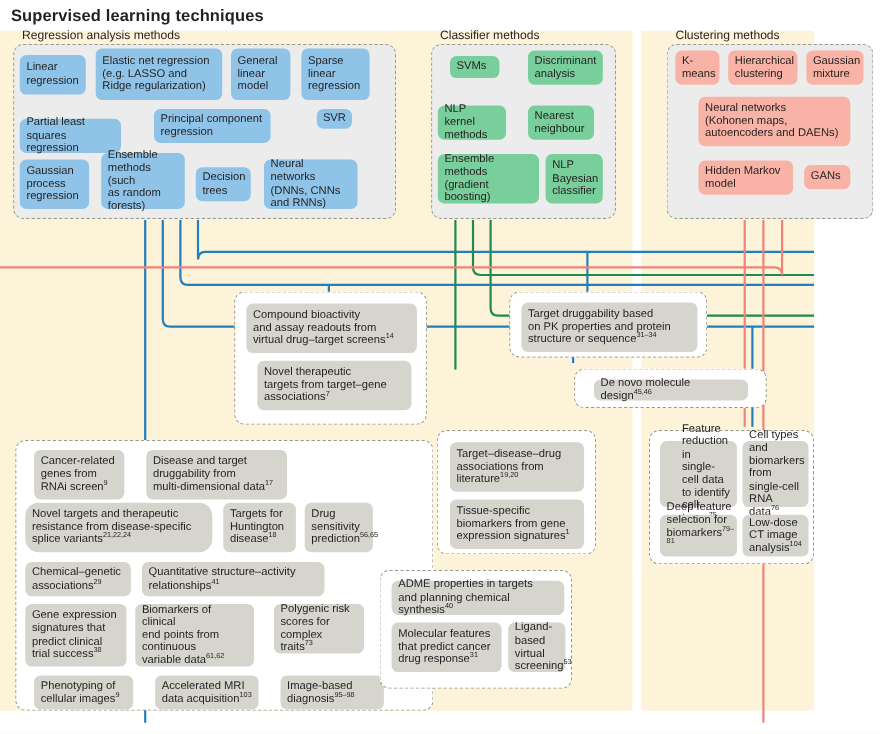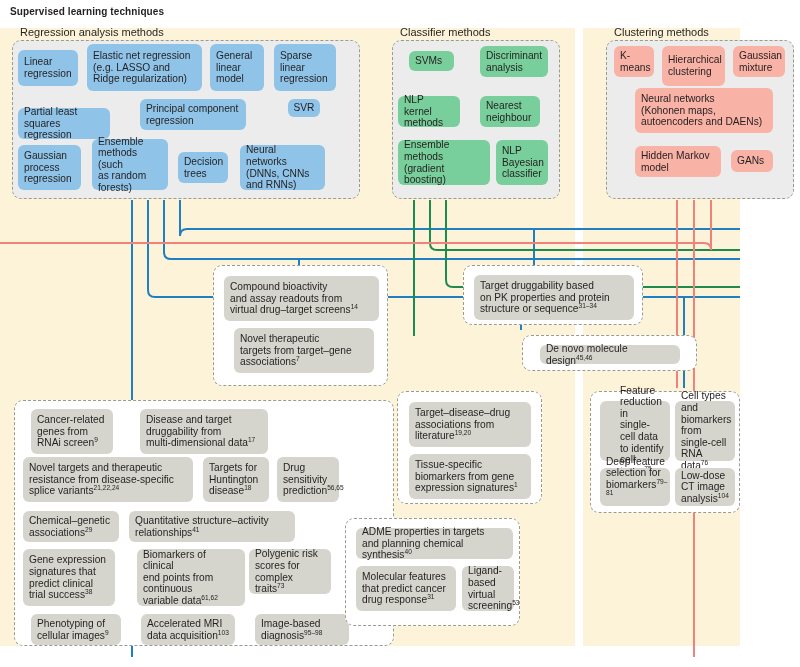--- a/index.html
+++ b/index.html
@@ -12,21 +12,21 @@
     overflow:hidden;
   }
   #root { position:absolute; inset:0; }
 
   
   .panel { position:absolute; background:#fdf3d8; }
   .panel.supervised { left:0; top:28px; width:575px; height:618px; }
   .panel.unsupervised { left:583px; top:28px; width:157px; height:618px; }
 
   .section-title {
-    position:absolute; font-size:10px; font-weight:bold;
+    position:absolute; font-size:15px; font-weight:bold;
     letter-spacing:.1px; color:#231f20; white-space:nowrap;
   }
   .group-label {
     position:absolute; font-size:11px; color:#231f20; white-space:nowrap;
   }
 
   
   .dashed {
     position:absolute;
     border:1px dashed #9a9a8e;
@@ -116,21 +116,21 @@
       <div class="chip green" style="left: 398px; top: 140px; width: 92px; height: 45px;"><span>Ensemble
 methods (gradient
 boosting)</span></div>
       <div class="chip green" style="left: 496px; top: 140px; width: 52px; height: 45px;"><span>NLP
 Bayesian
 classifier</span></div>
     </div>
   <div id="clustering-chips">
       <div class="chip pink" style="left: 614px; top: 46px; width: 40px; height: 31px;"><span>K-
 means</span></div>
-      <div class="chip pink" style="left: 662px; top: 46px; width: 63px; height: 40px;"><span>Hierarchical
+      <div class="chip pink" style="left: 662px; top: 46px; width: 63px; height: 31px;"><span>Hierarchical
 clustering</span></div>
       <div class="chip pink" style="left: 733px; top: 46px; width: 52px; height: 31px;"><span>Gaussian
 mixture</span></div>
       <div class="chip pink" style="left: 635px; top: 88px; width: 138px; height: 45px;"><span>Neural networks
 (Kohonen maps,
 autoencoders and DAENs)</span></div>
       <div class="chip pink" style="left: 635px; top: 146px; width: 86px; height: 31px;"><span>Hidden Markov
 model</span></div>
       <div class="chip pink" style="left: 731px; top: 150px; width: 42px; height: 22px;"><span>GANs</span></div>
     </div>
@@ -193,41 +193,41 @@
 selection for
 biomarkers<sup>79–81</sup></span></div>
         <div class="chip gray" style="left: 84px; top: 76px; width: 60px; height: 38px;"><span>Low-dose
 CT image
 analysis<sup>104</sup></span></div>
       </div>
       <div class="dashed white" style="left: 14px; top: 400px; width: 380px; height: 246px;">
         <div class="chip gray" style="left: 16px; top: 8px; width: 82px; height: 45px;"><span>Cancer-related
 genes from
 RNAi screen<sup>9</sup></span></div>
-        <div class="chip gray" style="left: 118px; top: 8px; width: 128px; height: 45px; margin-left: 7px;"><span>Disease and target
+        <div class="chip gray" style="left: 118px; top: 8px; width: 128px; height: 45px;"><span>Disease and target
 druggability from
 multi-dimensional data<sup>17</sup></span></div>
-        <div class="chip gray" style="left: 8px; top: 56px; width: 170px; height: 45px;"><span>Novel targets and therapeutic
+        <div class="chip gray" style="left: 8px; top: 56px; width: 170px; height: 45px; border-radius: 12px;"><span>Novel targets and therapeutic
 resistance from disease-specific
 splice variants<sup>21,22,24</sup></span></div>
         <div class="chip gray" style="left: 188px; top: 56px; width: 66px; height: 45px;"><span>Targets for
 Huntington
 disease<sup>18</sup></span></div>
         <div class="chip gray" style="left: 262px; top: 56px; width: 62px; height: 45px;"><span>Drug
 sensitivity
 prediction<sup>56,65</sup></span></div>
         <div class="chip gray" style="left: 8px; top: 110px; width: 96px; height: 31px;"><span>Chemical–genetic
 associations<sup>29</sup></span></div>
         <div class="chip gray" style="left: 114px; top: 110px; width: 166px; height: 31px;"><span>Quantitative structure–activity
 relationships<sup>41</sup></span></div>
         <div class="chip gray" style="left: 8px; top: 148px; width: 92px; height: 57px;"><span>Gene expression
 signatures that
 predict clinical
 trial success<sup>38</sup></span></div>
-        <div class="chip gray" style="left: 122px; top: 148px; width: 108px; height: 57px;"><span>Biomarkers of clinical
+        <div class="chip gray" style="left: 108px; top: 148px; width: 108px; height: 57px;"><span>Biomarkers of clinical
 end points from
 continuous
 variable data<sup>61,62</sup></span></div>
         <div class="chip gray" style="left: 234px; top: 148px; width: 82px; height: 45px;"><span>Polygenic risk
 scores for
 complex traits<sup>73</sup></span></div>
         <div class="chip gray" style="left: 16px; top: 213px; width: 90px; height: 31px;"><span>Phenotyping of
 cellular images<sup>9</sup></span></div>
         <div class="chip gray" style="left: 126px; top: 213px; width: 94px; height: 31px;"><span>Accelerated MRI
 data acquisition<sup>103</sup></span></div>

